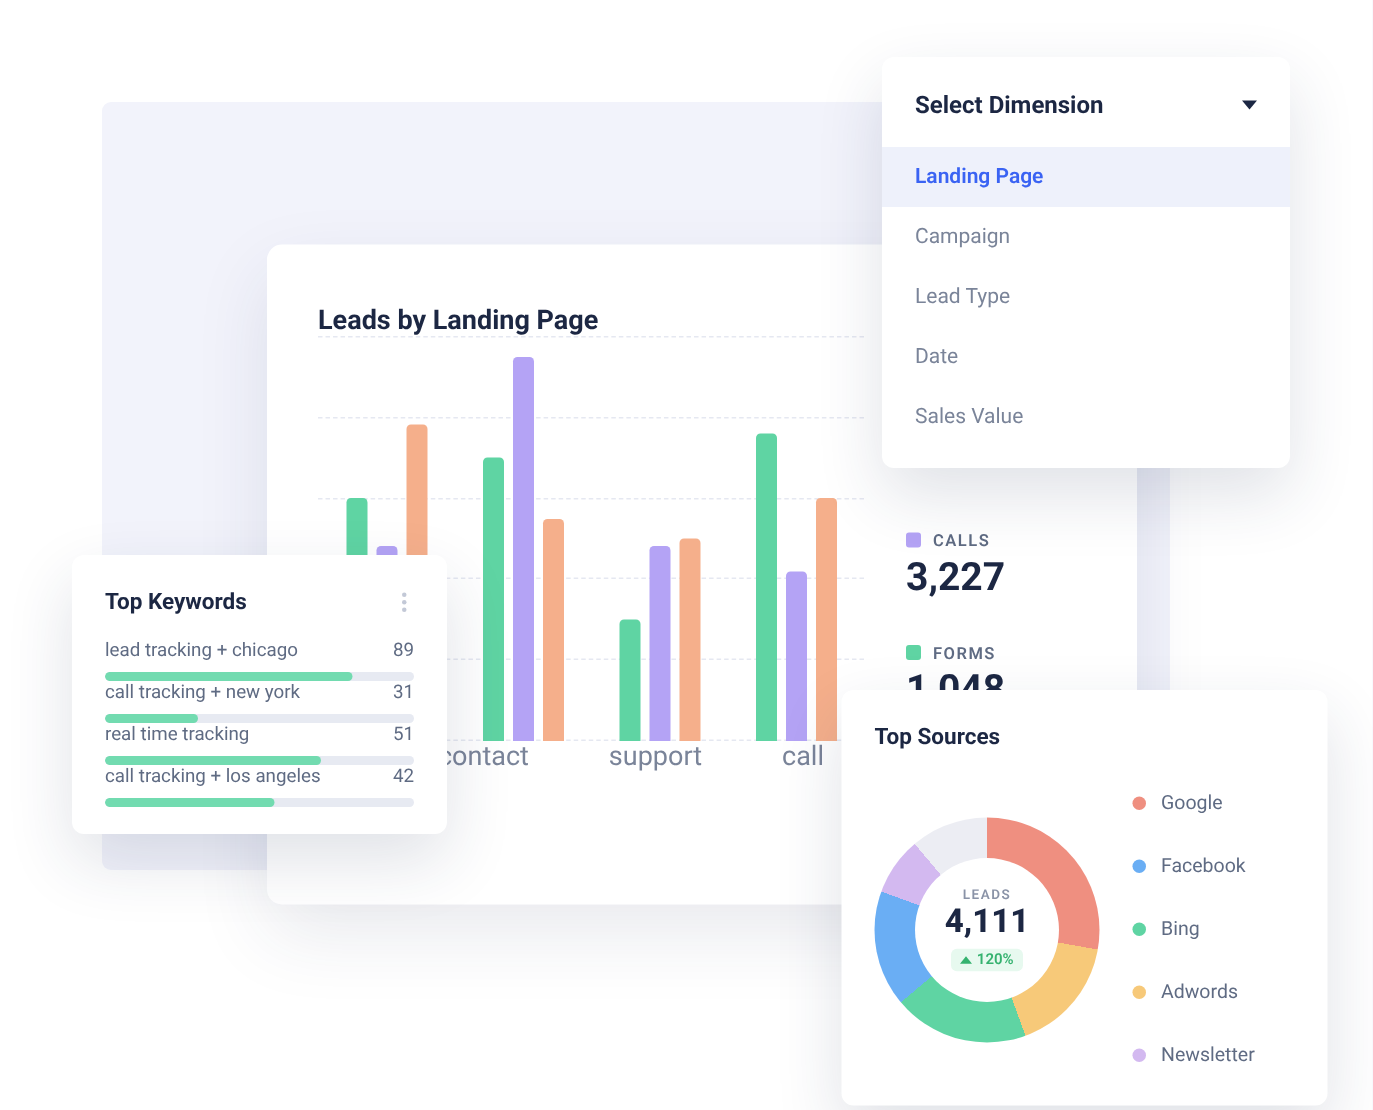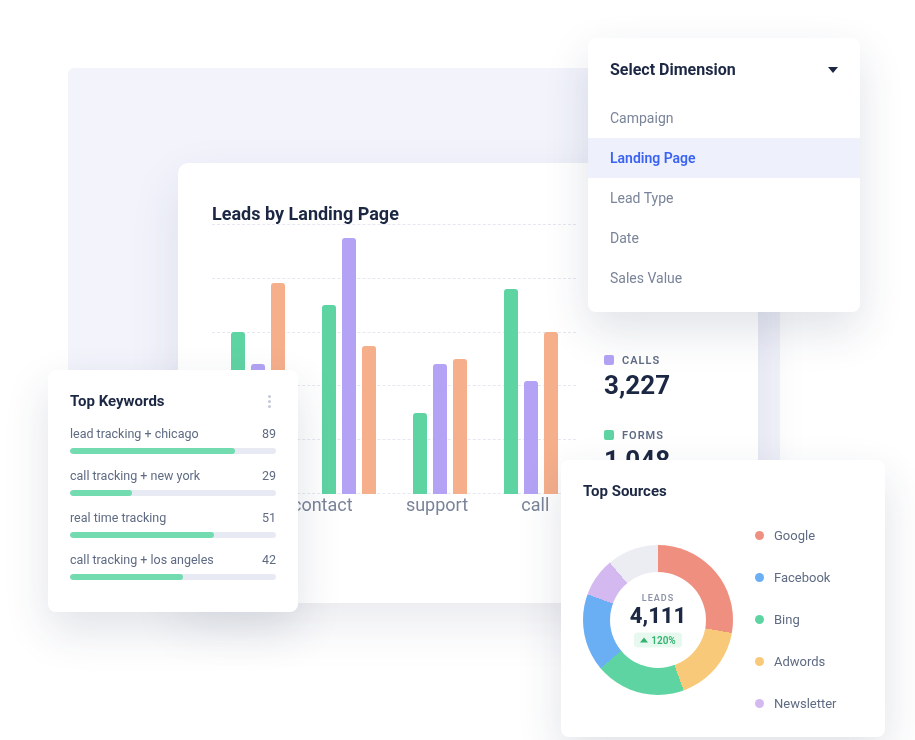--- a/index.html
+++ b/index.html
@@ -118,21 +118,21 @@
     width:250px;
     background:#fff;
     border-radius:8px;
     box-shadow:0 18px 45px rgba(37,48,86,.14);
     padding:22px 22px 18px 22px;
   }
   .kw-head{display:flex;justify-content:space-between;align-items:center;margin-bottom:16px;}
   .kw-title{font-size:15px;font-weight:700;color:#1c2743;}
   .kebab{width:14px;display:flex;flex-direction:column;gap:2px;align-items:center;}
   .kebab span{width:3px;height:3px;border-radius:50%;background:#c3c9d7;}
-  .kw-row{margin-bottom:14px;}
+  .kw-row{}
   .kw-top{display:flex;justify-content:space-between;font-size:12.5px;color:#5f6b83;margin-bottom:7px;}
   .kw-bar{height:6px;background:#e7eaf2;border-radius:3px;overflow:hidden;}
   .kw-fill{height:100%;background:#72dbb0;border-radius:3px;}
   
   .src-card{
     position:absolute;
     left:561px; top:460px;
     width:324px;
     background:#fff;
     border-radius:8px;
@@ -223,22 +223,22 @@
       </div>
   </div>
 </div>
 
 <div class="dim-card">
   <div class="dim-header">
     <span>Select Dimension</span>
     <span class="chev"></span>
   </div>
   <div class="dim-list" id="dim-list">
+      <div class="dim-item active">Landing Page</div>
       <div class="dim-item">Campaign</div>
-      <div class="dim-item active">Landing Page</div>
       <div class="dim-item">Lead Type</div>
       <div class="dim-item">Date</div>
       <div class="dim-item">Sales Value</div>
     </div>
 </div>
 
 <div class="kw-card">
   <div class="kw-head">
     <div class="kw-title">Top Keywords</div>
     <div class="kebab">
@@ -253,21 +253,21 @@
           <span>lead tracking + chicago</span>
           <span>89</span>
         </div>
         <div class="kw-bar">
           <div class="kw-fill" style="width:80%"></div>
         </div>
       </div>
       <div class="kw-row">
         <div class="kw-top">
           <span>call tracking + new york</span>
-          <span>29</span>
+          <span>31</span>
         </div>
         <div class="kw-bar">
           <div class="kw-fill" style="width:30%"></div>
         </div>
       </div>
       <div class="kw-row">
         <div class="kw-top">
           <span>real time tracking</span>
           <span>51</span>
         </div>

